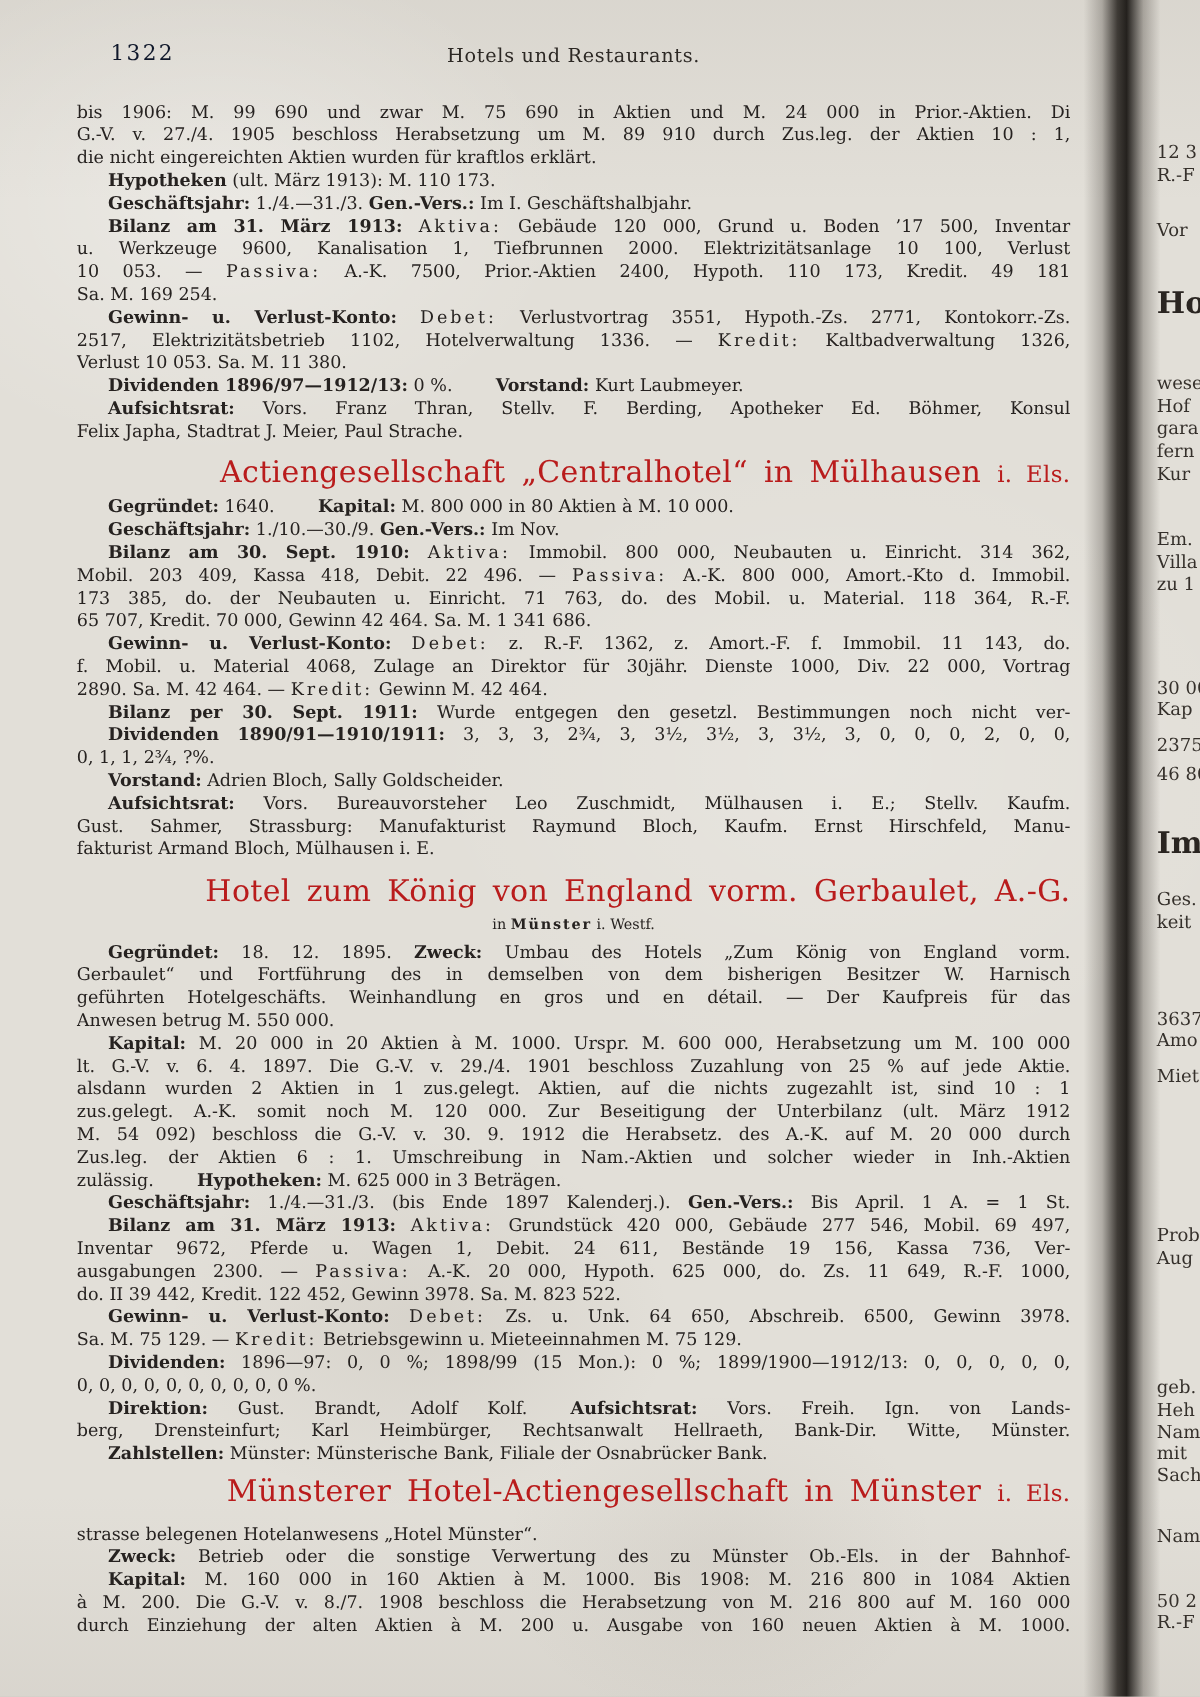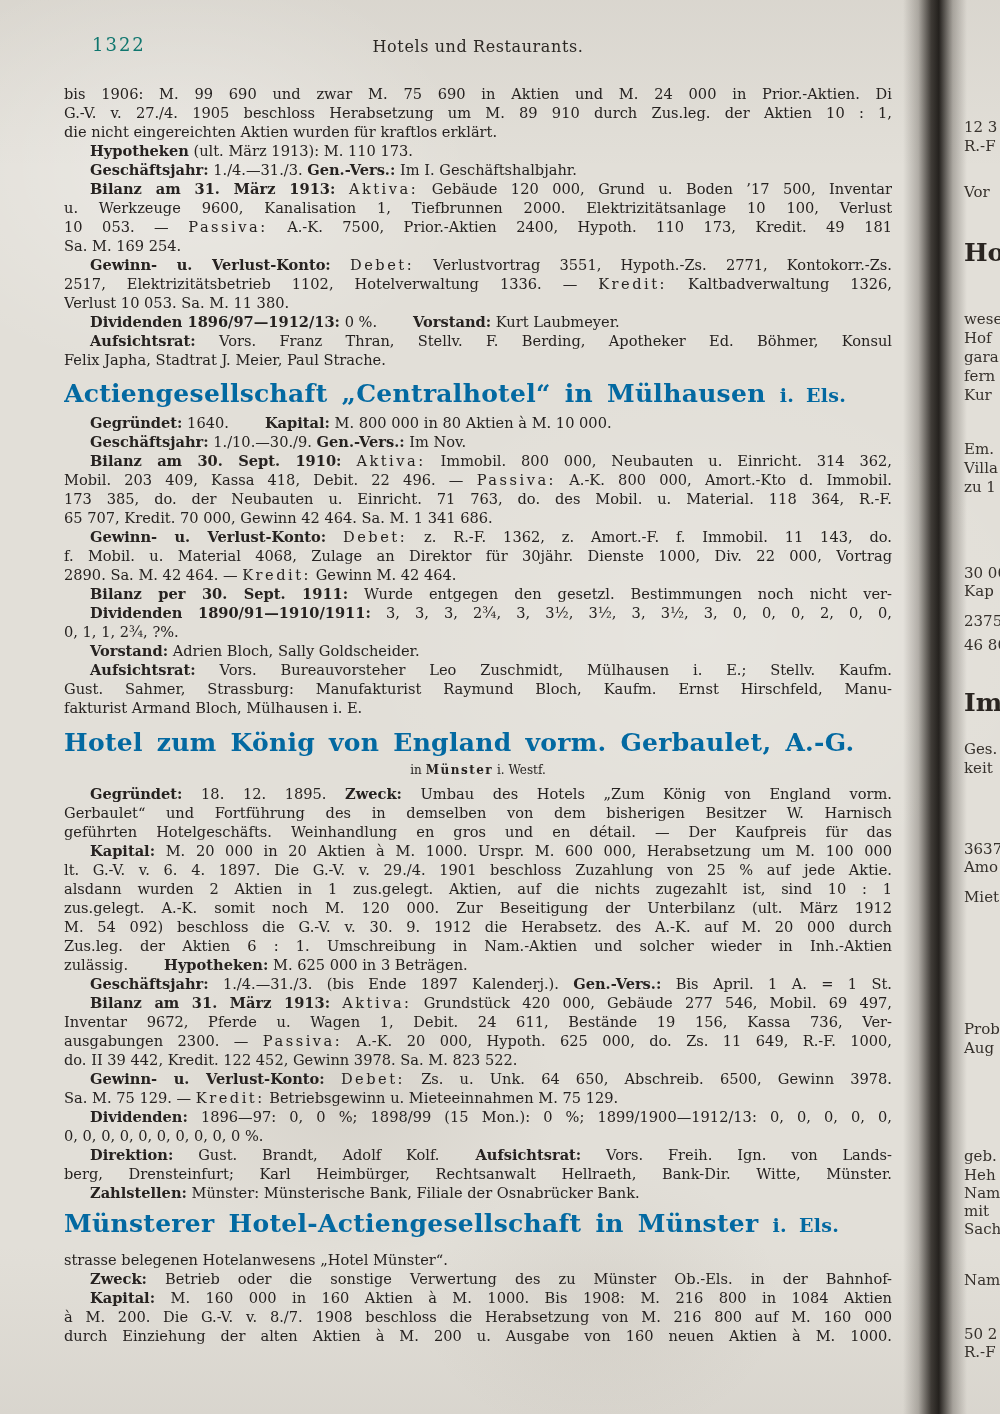--- a/index.html
+++ b/index.html
@@ -20,21 +20,21 @@
     content:"";position:absolute;inset:0;pointer-events:none;
     background:
       radial-gradient(420px 300px at 18% 12%, rgba(255,255,255,.30), rgba(255,255,255,0) 70%),
       radial-gradient(500px 380px at 70% 45%, rgba(255,255,255,.18), rgba(255,255,255,0) 70%),
       radial-gradient(300px 220px at 35% 78%, rgba(120,108,92,.10), rgba(120,108,92,0) 70%),
       radial-gradient(260px 200px at 60% 92%, rgba(120,108,92,.08), rgba(120,108,92,0) 70%),
       linear-gradient(180deg, rgba(110,100,88,.07), rgba(110,100,88,0) 12%, rgba(110,100,88,0) 88%, rgba(110,100,88,.08));
   }
   .header-number{
     position:absolute;left:92px;top:34px;
-    font-size:18px;letter-spacing:2px;color:#0f766e;
+    font-size:18px;letter-spacing:2px;color:#0f172a;
   }
   .header-title{
     position:absolute;left:64px;top:37px;width:828px;
     text-align:center;font-size:16px;letter-spacing:.6px;color:#2c2824;
   }
   .content{
     position:absolute;left:64px;top:84px;width:828px;
     font-size:14.6px;line-height:19px;
   }
   .line{
@@ -42,22 +42,22 @@
     text-align:justify;
   }
   .line.just{ text-align-last:justify; }
   .line.ind{ text-indent:26px; }
   .s-n{}
   .s-b{ font-weight:bold; }
   .s-g{ letter-spacing:2.5px; }
   .s-gap{ display:inline-block;width:36px; }
   .heading{
     line-height:32px;height:32px;overflow:hidden;
-    text-align:left;font-weight:bold;font-size:25px;
-    word-spacing:5px;letter-spacing:.3px;color:#0369a1;
+    text-align:right;font-weight:normal;font-size:25px;
+    word-spacing:5px;letter-spacing:.3px;color:#b91c1c;
     white-space:nowrap;
   }
   .s-hl{}
   .s-hs{ font-size:19px; }
   .subheading{
     line-height:22px;height:22px;text-align:center;font-size:12px;
   }
   .s-sb{ font-weight:bold;letter-spacing:1.5px; }
   .sec-1 .heading{ margin-top:9px;margin-bottom:3px; }
   .sec-2 .heading{ margin-top:10px; }
@@ -124,20 +124,21 @@
         <div class="line ind just"><span class="s-b">Aufsichtsrat:</span><span class="s-n"> Vors. Bureauvorsteher Leo Zuschmidt, Mülhausen i. E.; Stellv. Kaufm.</span></div>
         <div class="line just"><span class="s-n">Gust. Sahmer, Strassburg: Manufakturist Raymund Bloch, Kaufm. Ernst Hirschfeld, Manu-</span></div>
         <div class="line"><span class="s-n">fakturist Armand Bloch, Mülhausen i. E.</span></div>
       </div>
       <div class="section sec-2">
         <div class="heading"><span class="s-hl">Hotel zum König von England vorm. Gerbaulet, A.-G.</span></div>
         <div class="subheading"><span class="s-n">in </span><span class="s-sb">Münster</span><span class="s-n"> i. Westf.</span></div>
         <div class="line ind just"><span class="s-b">Gegründet:</span><span class="s-n"> 18. 12. 1895.  </span><span class="s-b">Zweck:</span><span class="s-n"> Umbau des Hotels „Zum König von England vorm.</span></div>
         <div class="line just"><span class="s-n">Gerbaulet“ und Fortführung des in demselben von dem bisherigen Besitzer W. Harnisch</span></div>
         <div class="line just"><span class="s-n">geführten Hotelgeschäfts.  Weinhandlung en gros und en détail. — Der Kaufpreis für das</span></div>
+        <div class="line"><span class="s-n">Anwesen betrug M. 550 000.</span></div>
         <div class="line ind just"><span class="s-b">Kapital:</span><span class="s-n"> M. 20 000 in 20 Aktien à M. 1000. Urspr. M. 600 000, Herabsetzung um M. 100 000</span></div>
         <div class="line just"><span class="s-n">lt. G.-V. v. 6. 4. 1897.  Die G.-V. v. 29./4. 1901 beschloss Zuzahlung von 25 % auf jede Aktie.</span></div>
         <div class="line just"><span class="s-n">alsdann wurden 2 Aktien in 1 zus.gelegt.  Aktien, auf die nichts zugezahlt ist, sind 10 : 1</span></div>
         <div class="line just"><span class="s-n">zus.gelegt.  A.-K. somit noch M. 120 000.  Zur Beseitigung der Unterbilanz (ult. März 1912</span></div>
         <div class="line just"><span class="s-n">M. 54 092) beschloss die G.-V. v. 30. 9. 1912 die Herabsetz. des A.-K. auf M. 20 000 durch</span></div>
         <div class="line just"><span class="s-n">Zus.leg. der Aktien 6 : 1.  Umschreibung in Nam.-Aktien und solcher wieder in Inh.-Aktien</span></div>
         <div class="line"><span class="s-n">zulässig.</span><span class="s-gap"></span><span class="s-b">Hypotheken:</span><span class="s-n"> M. 625 000 in 3 Beträgen.</span></div>
         <div class="line ind just"><span class="s-b">Geschäftsjahr:</span><span class="s-n"> 1./4.—31./3. (bis Ende 1897 Kalenderj.).  </span><span class="s-b">Gen.-Vers.:</span><span class="s-n"> Bis April.  1 A. = 1 St.</span></div>
         <div class="line ind just"><span class="s-b">Bilanz am 31. März 1913:</span><span class="s-n"> </span><span class="s-g">Aktiva:</span><span class="s-n"> Grundstück 420 000, Gebäude 277 546, Mobil. 69 497,</span></div>
         <div class="line just"><span class="s-n">Inventar 9672, Pferde u. Wagen 1, Debit. 24 611, Bestände 19 156, Kassa 736, Ver-</span></div>

